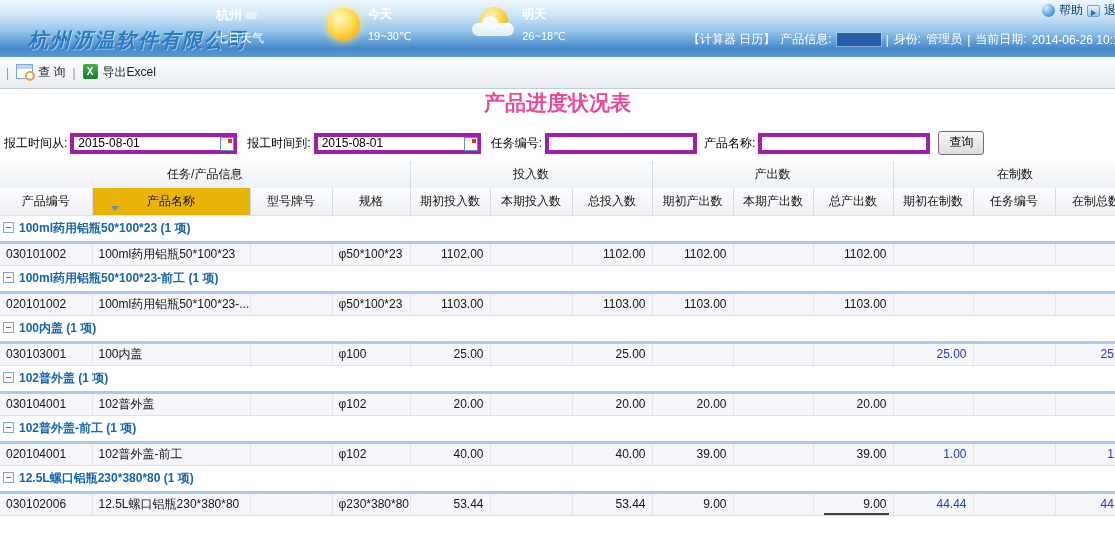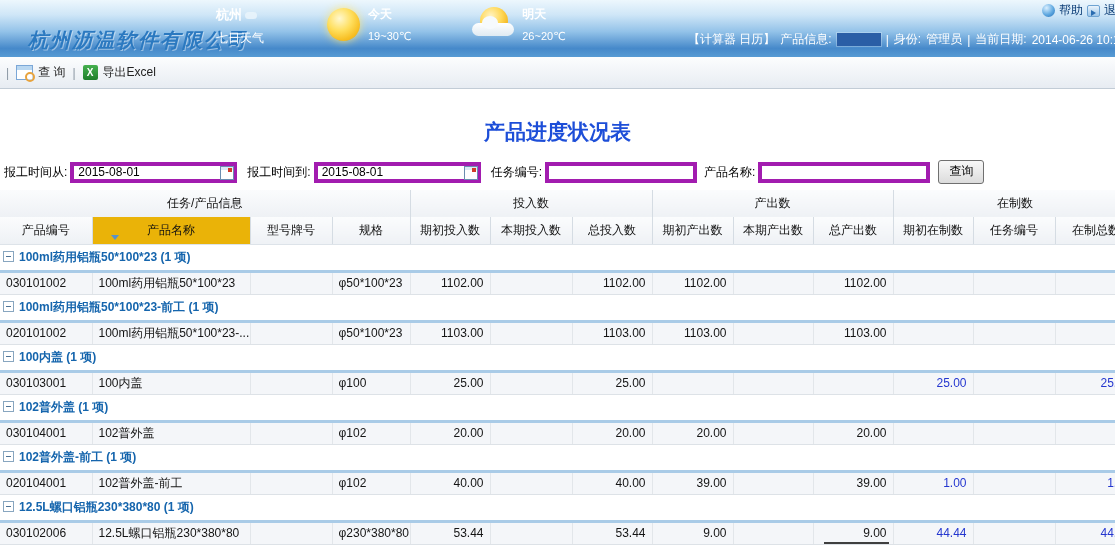--- a/index.html
+++ b/index.html
@@ -42,30 +42,30 @@
   .status-line { position:absolute; left:688px; top:31px; display:flex; align-items:center; gap:5px;
     font-size:12px; color:#fff; white-space:nowrap; }
   .redacted-user { display:inline-block; width:44px; height:13px; background:#2a5ea6;
     box-shadow:0 0 0 1px rgba(255,255,255,.25); }
 
   
   .toolbar { height:32px; display:flex; align-items:center; gap:7px; padding-left:6px;
     background:linear-gradient(180deg,#fcfdfe,#e7ecf2); border-bottom:1px solid #c2ccd6;
     font-size:12px; color:#222; }
   .tsep { color:#8b97a3; }
-  .tool-item { display:flex; align-items:center; gap:5px; cursor:pointer; }
+  .tool-item { display:flex; align-items:flex-start; gap:5px; cursor:pointer; }
   .query-icon { position:relative; width:17px; height:15px; background:#fff; border:1px solid #7ba7d7; }
   .query-icon::before { content:""; position:absolute; left:0; right:0; top:0; height:4px; background:#b9d7f1; }
   .query-icon::after { content:""; position:absolute; right:-3px; bottom:-3px; width:6px; height:6px;
     border:2px solid #e8a33d; border-radius:50%; background:rgba(255,255,255,.6); }
   .excel-icon { width:15px; height:15px; border-radius:2px; background:linear-gradient(#45b04f,#1e7e2a);
     color:#fff; font-weight:bold; font-size:10px; line-height:15px; text-align:center; }
 
   
-  .page-title { margin:29px 0 10px; text-align:center; font-size:21px; font-weight:bold; color:#1d4ed8; }
+  .page-title { margin:0 0 10px; text-align:center; font-size:21px; font-weight:bold; color:#ec4899; }
 
   
   .filters { display:flex; align-items:center; height:32px; padding-left:4px; font-size:12px; color:#000; }
   .filters label { margin-right:3px; white-space:nowrap; }
   .input-wrap { position:relative; display:inline-block; margin-right:10px; }
   .filters input { height:21px; border:4px solid #a21caf; font-size:12px; padding:1px 4px;
     font-family:"Liberation Sans","DejaVu Sans",sans-serif; }
   .date-input { width:167px; padding-right:22px; }
   .task-input { width:152px; margin-right:7px; }
   .product-input { width:172px; margin-right:8px; }
@@ -121,21 +121,21 @@
           <div class="tmp">19~30℃</div>
         </span>
       </div>
       <div class="w-block">
         <span class="suncloud-icon">
             <span class="sc-sun"></span>
             <span class="sc-cloud"></span>
           </span>
         <span class="w-texts">
           <div class="lbl">明天</div>
-          <div class="tmp">26~20℃</div>
+          <div class="tmp">26~18℃</div>
         </span>
       </div>
     </div>
 
     <div class="top-links">
       <span class="globe-icon"></span>
       <span>帮助</span>
       <span class="logout-icon"></span>
       <span>退出</span>
     </div>

